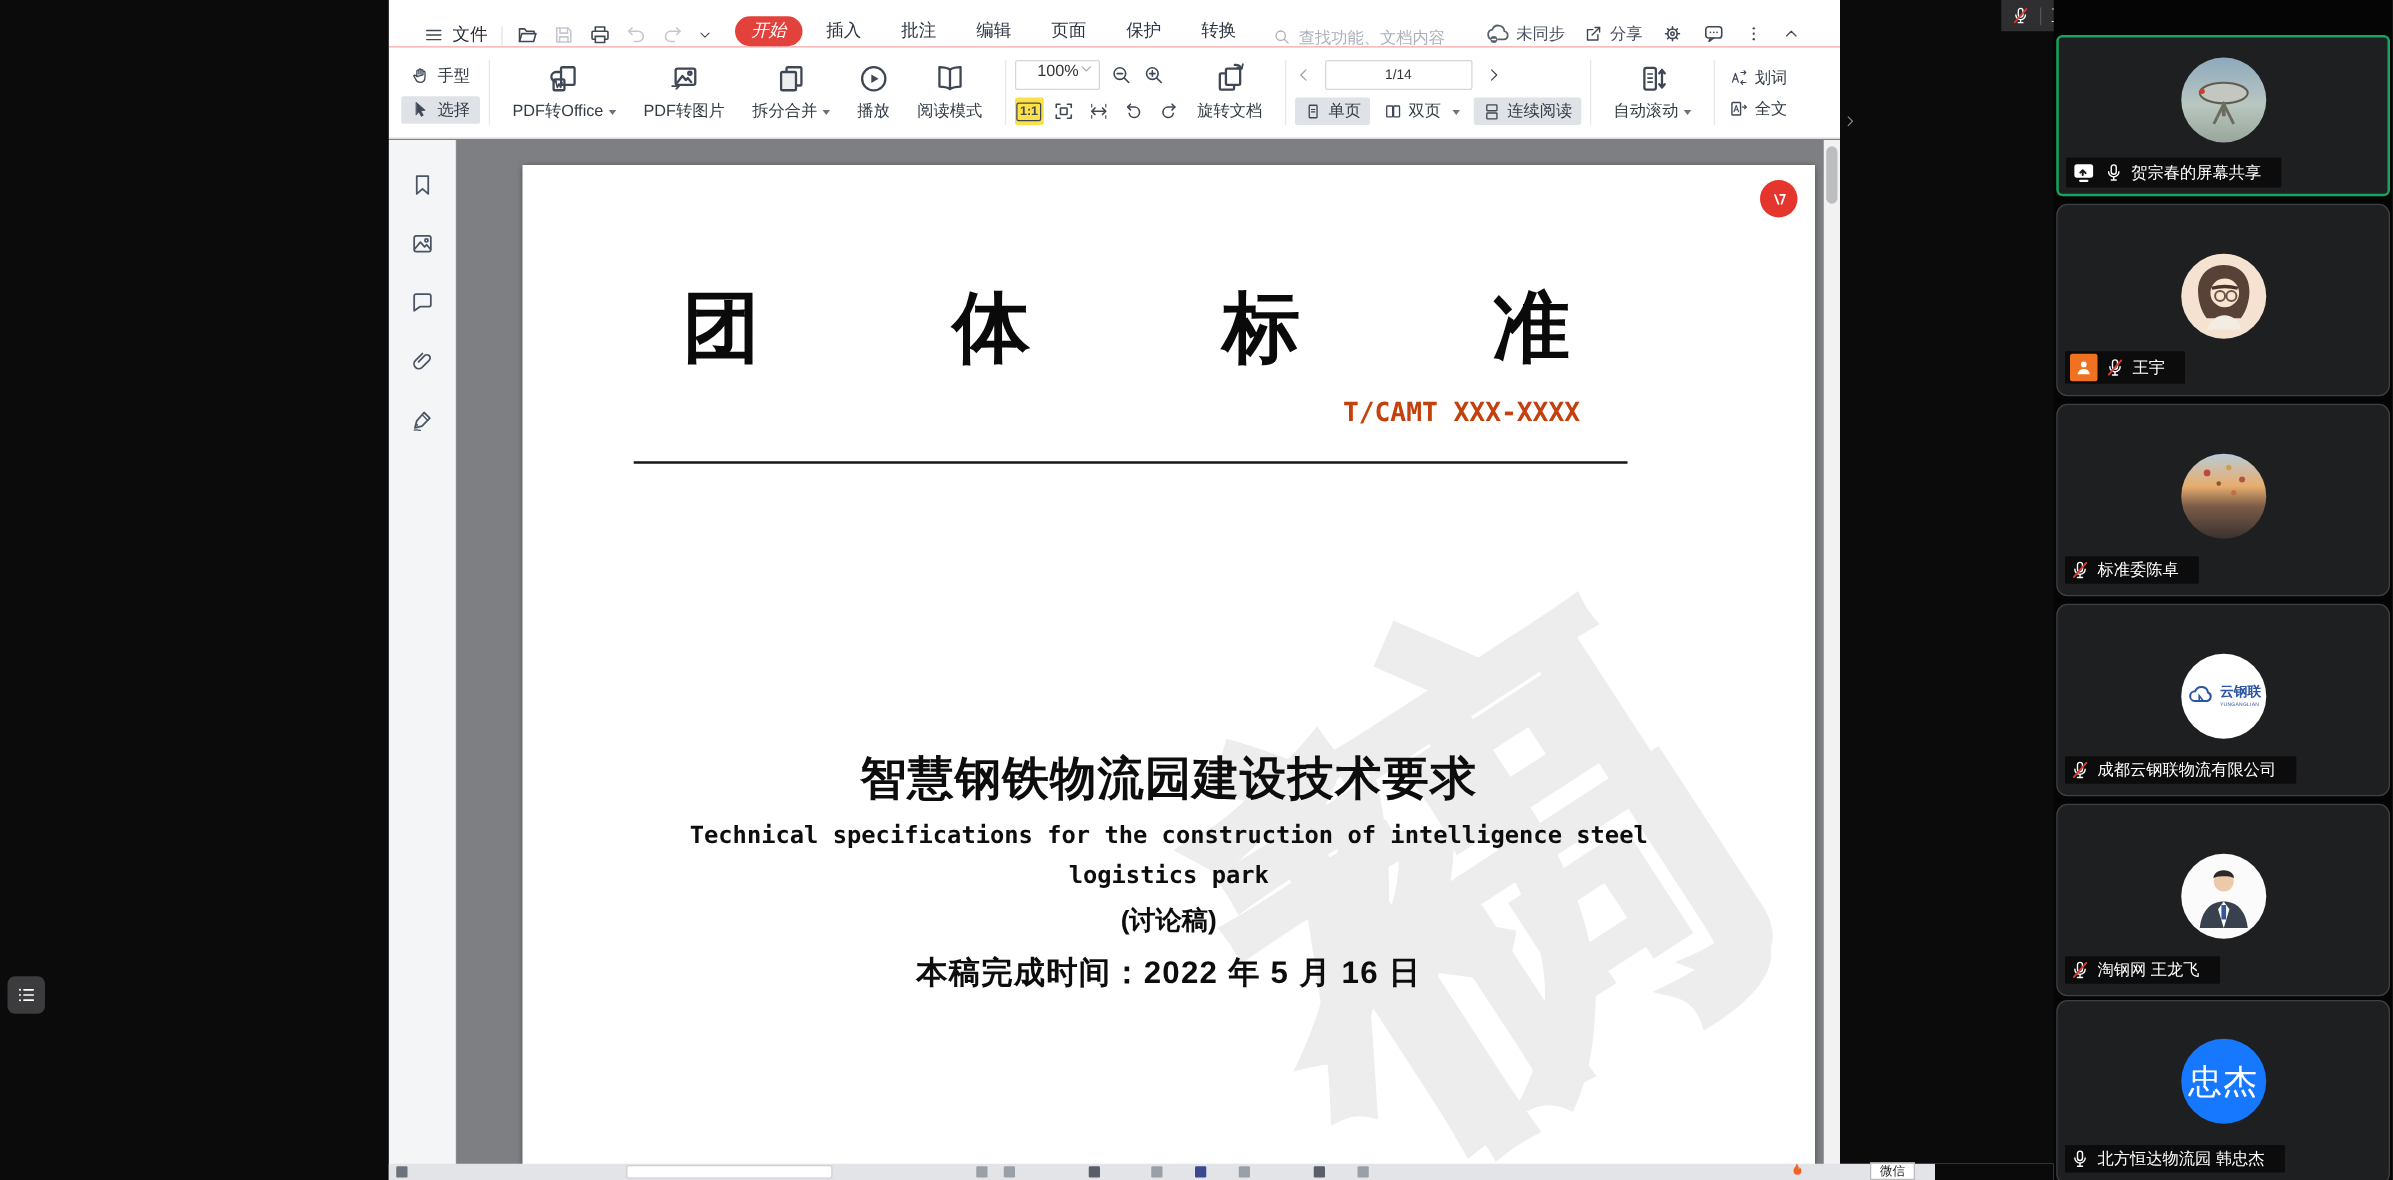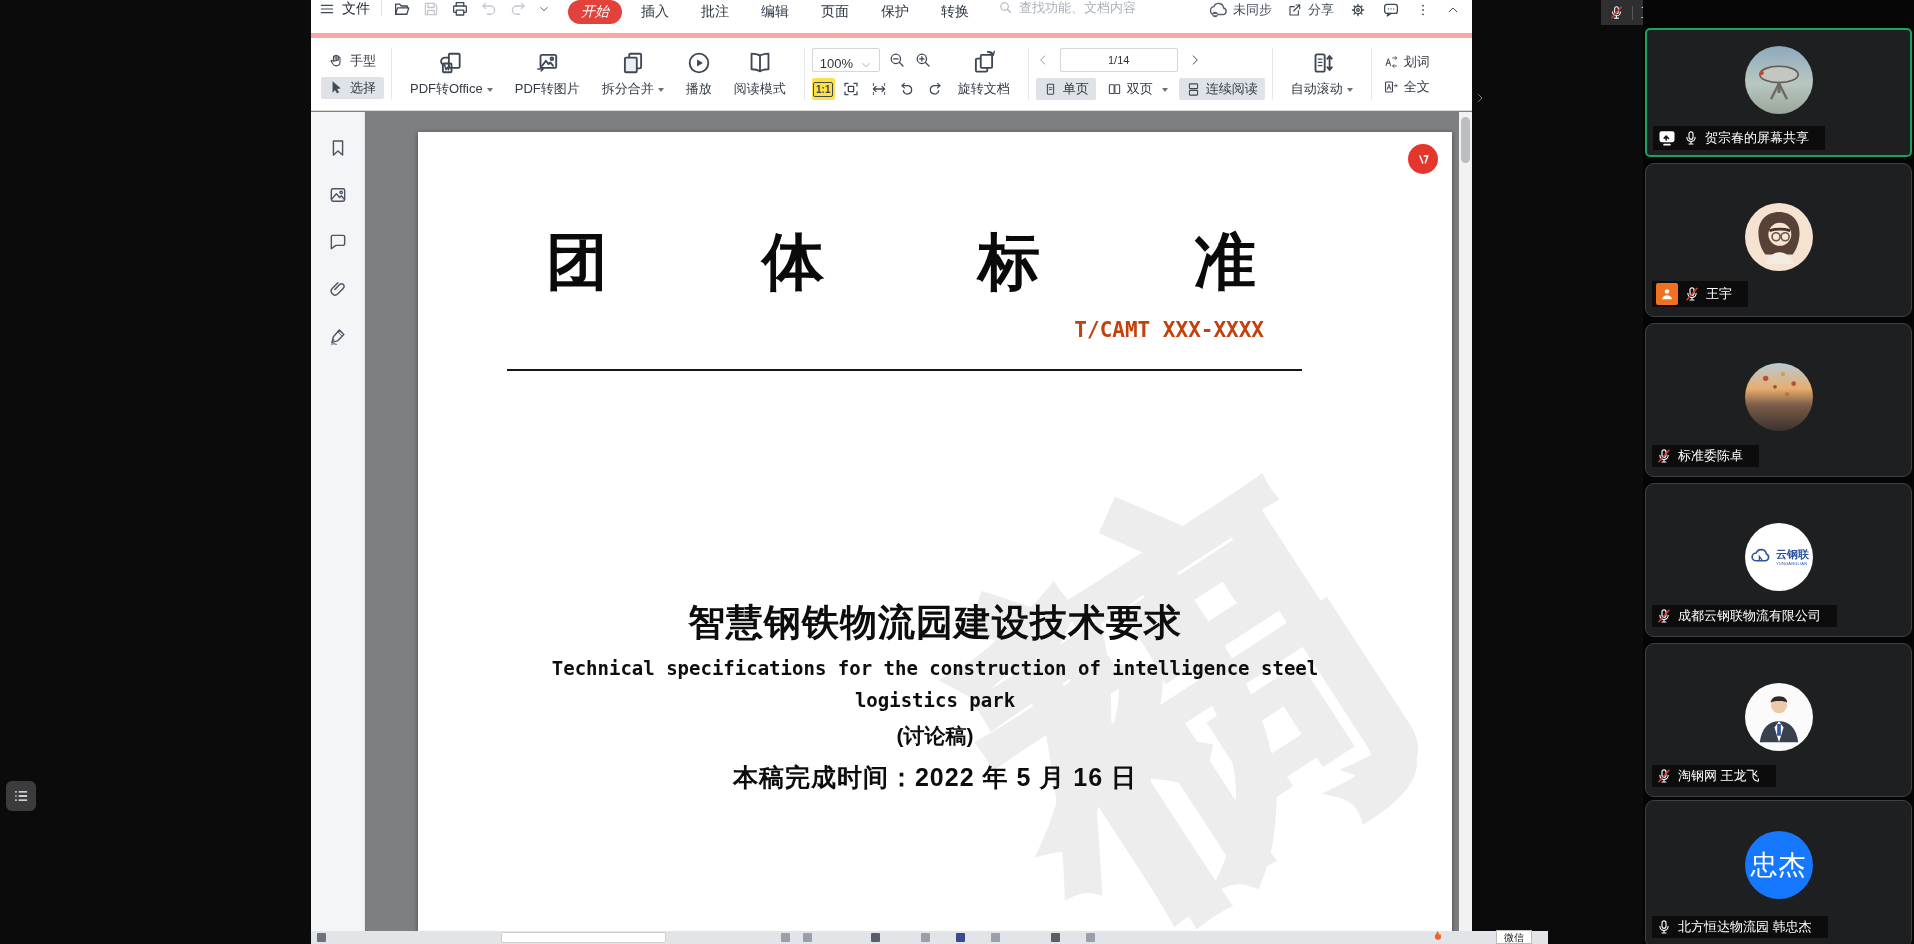--- a/index.html
+++ b/index.html
@@ -9,22 +9,22 @@
   .ic svg { width:100%; height:100%; display:block; }
   .i12{width:12px;height:12px}.i14{width:14px;height:14px}.i15{width:15px;height:15px}
   .i16{width:16px;height:16px}.i18{width:18px;height:18px}.i20{width:20px;height:20px}.i26{width:26px;height:26px}
   .dim { color:#c3c8cf; }
   .caret{display:inline-block;width:0;height:0;border:3.5px solid transparent;
          border-top:4.5px solid #6a7280;margin-left:4px;transform:translateY(2px);}
 
   
   .wps { position:absolute; left:311px; top:0; width:1161px; height:944px;
          background:#808184; overflow:hidden; }
-  .menubar { height:38px; background:#fff; display:flex; align-items:flex-start;
-             padding:0 8px; border-bottom:5px solid #fca5a5; }
+  .menubar { height:38px; background:#fff; display:flex; align-items:flex-end;
+             padding:0 28px; border-bottom:1px solid #fca5a5; }
   .file-btn{display:flex;align-items:center;gap:7px;font-size:14px;color:#232a34;cursor:pointer;}
   .mdiv{width:1px;height:16px;background:#e4e4e4;margin:0 11px;}
   .quick{display:flex;align-items:center;gap:11px;}
   .tabs{display:flex;align-items:center;gap:6px;margin-left:18px;}
   .tab{padding:3px 13px;font-size:14px;color:#2b3442;border-radius:14px;cursor:pointer;white-space:nowrap;}
   .tab.active{background:#e3413b;color:#ffffff;font-style:italic;}
   .searchbox{margin-left:16px;display:flex;align-items:center;gap:6px;color:#a9b1bb;}
   .searchbox input{border:none;outline:none;background:transparent;font-size:13px;width:132px;color:#333;}
   .searchbox input::placeholder{color:#a9b1bb;}
   .mright{margin-left:auto;display:flex;align-items:center;gap:15px;color:#47505e;font-size:13px;padding-right:4px;}
@@ -36,21 +36,21 @@
   .modecol{display:flex;flex-direction:column;gap:5px;flex:none;}
   .moderow{display:flex;align-items:center;gap:6px;font-size:13px;color:#333b46;
            padding:2px 8px;border-radius:2px;cursor:pointer;white-space:nowrap;}
   .moderow.on{background:#dfe2e6;}
   .bigbtn{display:flex;flex-direction:column;align-items:center;justify-content:center;
           gap:4px;padding:0 11px;font-size:13px;color:#333b46;cursor:pointer;flex:none;}
   .bigbtn .lblrow{display:flex;align-items:center;white-space:nowrap;}
   .stack{display:flex;flex-direction:column;gap:6px;flex:none;}
   .srow{display:flex;align-items:center;gap:8px;}
   .combo{width:68px;height:24px;border:1px solid #d6d6d6;border-radius:2px;display:flex;
-         align-items:flex-end;justify-content:space-between;padding:0 7px;font-size:13px;color:#333;cursor:pointer;}
+         align-items:flex-start;justify-content:space-between;padding:0 17px;font-size:13px;color:#333;cursor:pointer;}
   .sqbtn{width:23px;height:22px;display:flex;align-items:center;justify-content:center;
          border-radius:2px;cursor:pointer;color:#3f4754;}
   .sqbtn.on{background:#fde047;}
   .one2one{font-size:10px;font-weight:bold;border:1.6px solid #3f4754;border-radius:2px;
            padding:0 2px;line-height:13px;}
   .pagebox{width:118px;height:24px;border:1px solid #d6d6d6;border-radius:2px;display:flex;
            align-items:center;justify-content:center;font-size:11px;color:#333;}
   .navchev{color:#97a0ab;cursor:pointer;}
   .viewbtn{display:flex;align-items:center;gap:5px;font-size:13px;color:#333b46;
            padding:2px 7px;border-radius:2px;cursor:pointer;white-space:nowrap;}

